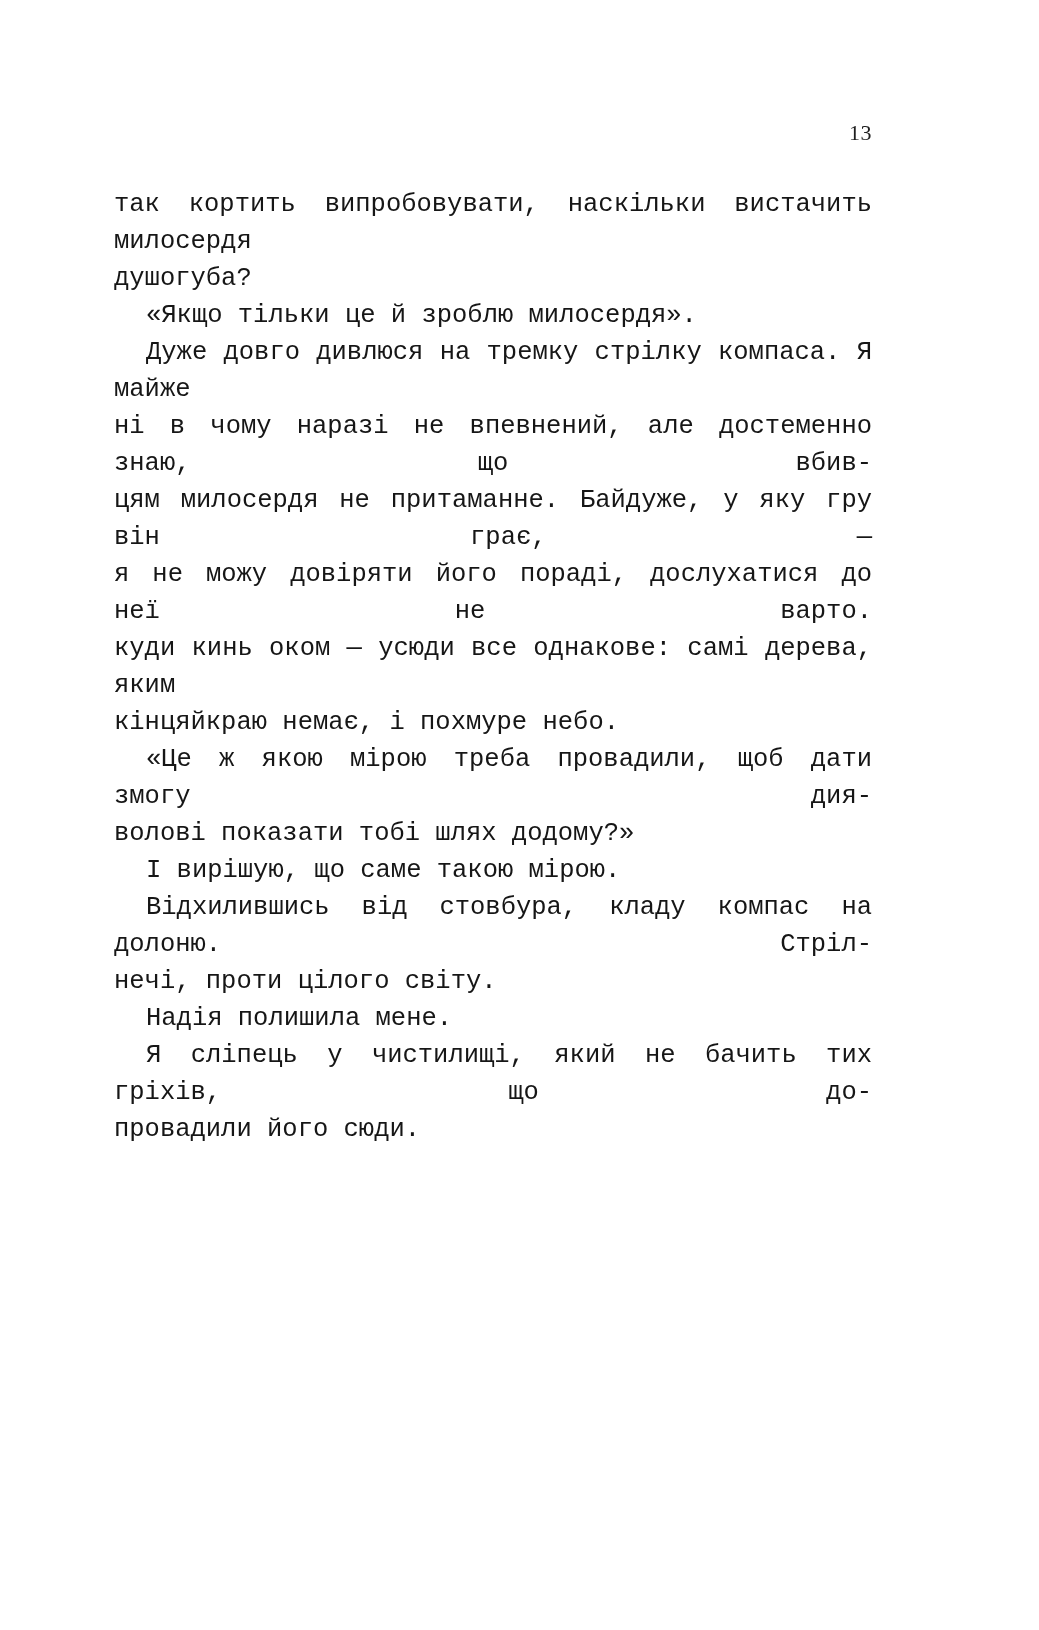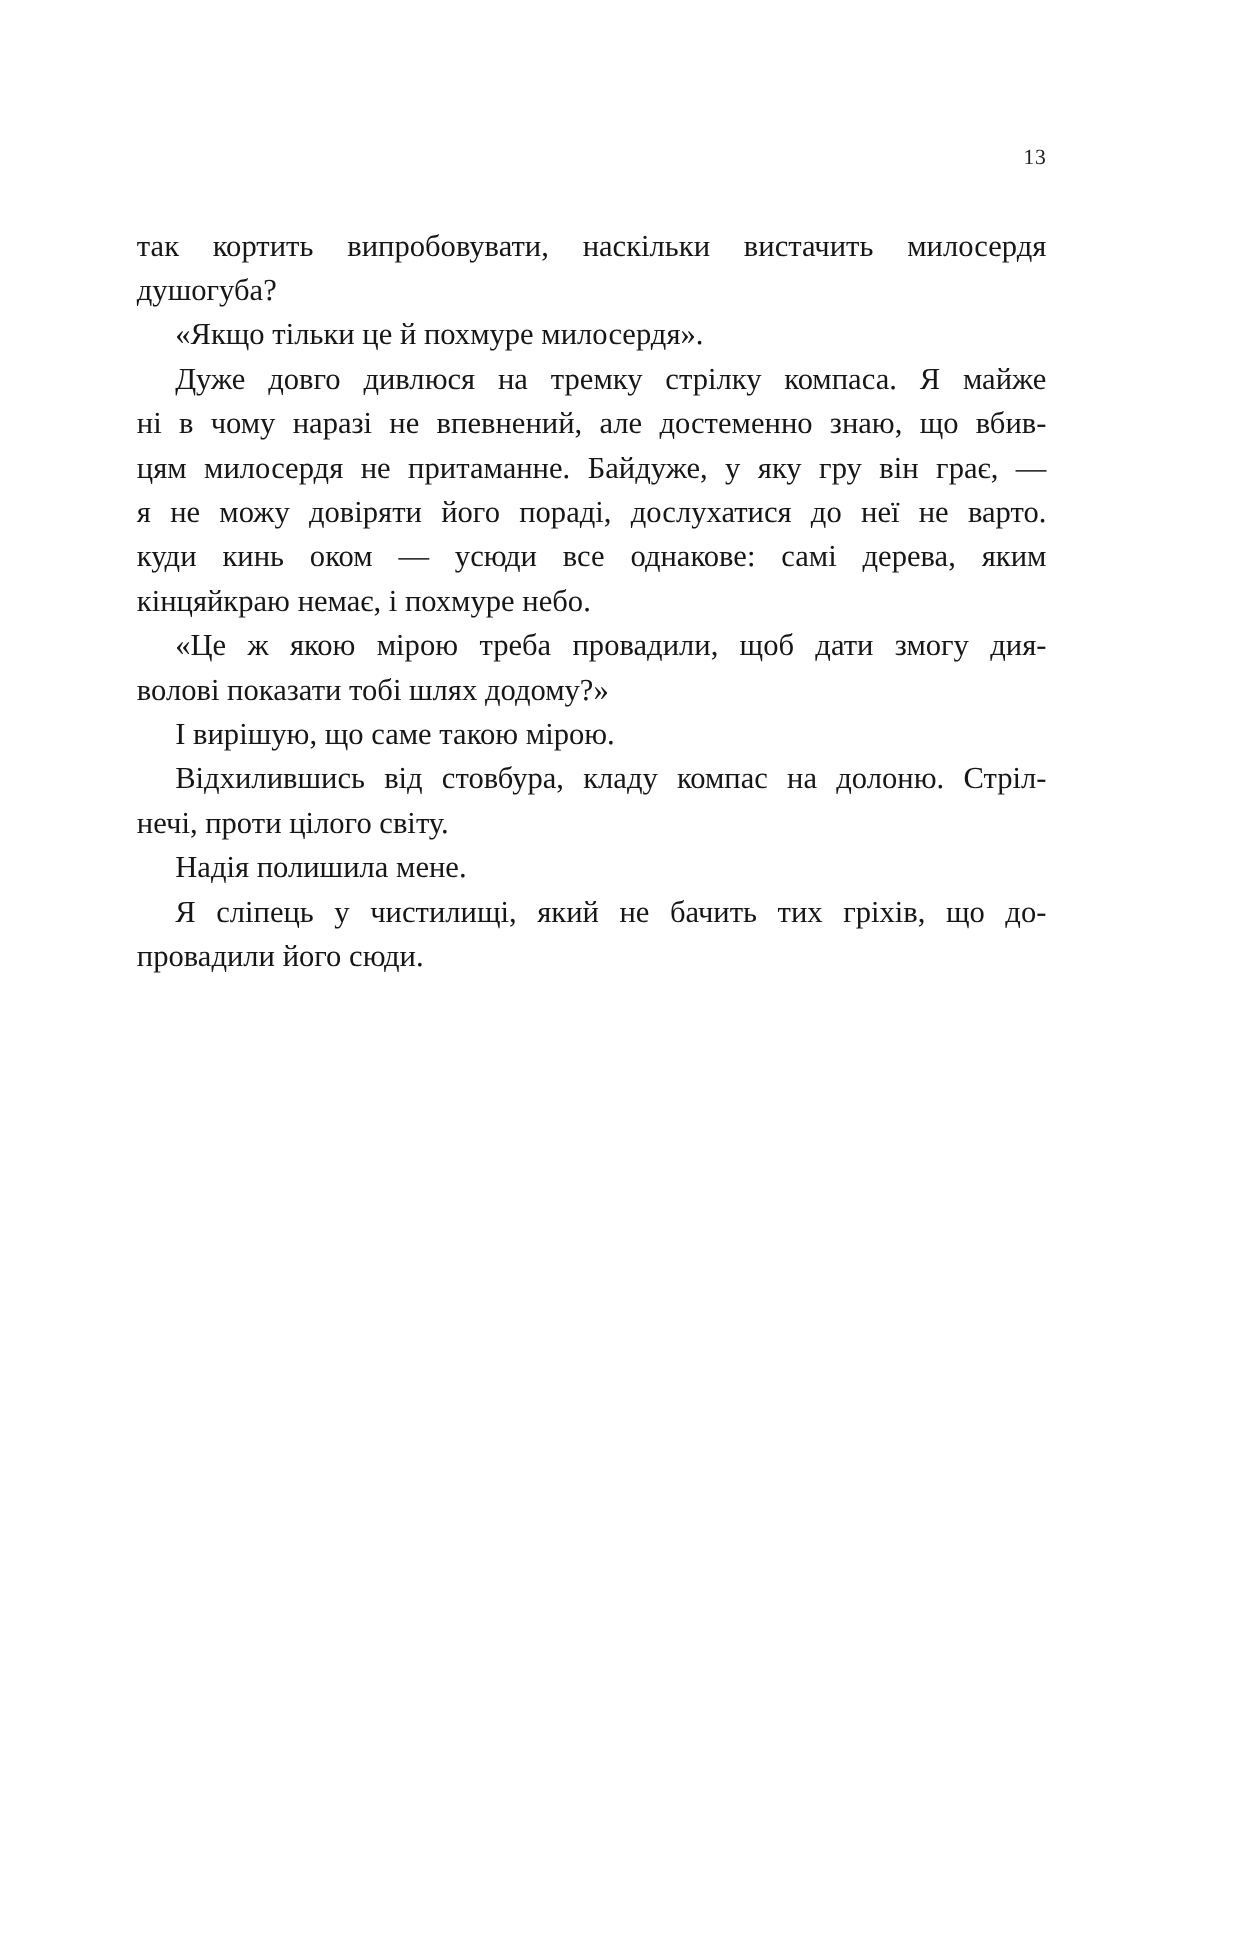--- a/index.html
+++ b/index.html
@@ -15,21 +15,21 @@
     overflow: hidden;
     font-family: "Liberation Serif", "DejaVu Serif", serif;
     color: #1a1a1a;
   }
   .folio {
     position: absolute;
     top: 122px;
     left: 0;
     width: 872px;
     text-align: right;
-    font-size: 18px;
+    font-size: 22px;
     line-height: 1;
     color: #1f1f1f;
     letter-spacing: 0.5px;
   }
   .textblock {
     position: absolute;
     left: 114px;
     top: 186px;
     width: 758px;
     font-size: 25.5px;
@@ -42,20 +42,21 @@
   .textblock p {
     margin: 0;
     text-indent: 0;
   }
   
   .ln {
     display: block;
     text-align: justify;
     text-align-last: justify;
     white-space: pre-wrap;
+    font-family: Liberation Mono, monospace;
   }
   .ln.last {
     text-align-last: left;
   }
   .ln.indent {
     text-indent: 32px;
   }
 </style>
 </head>
 <body>
@@ -63,21 +64,21 @@
 <div class="page">
 
   <div class="folio">13</div>
 
   <div class="textblock" id="textblock">
       <p>
         <span class="ln">так кортить випробовувати, наскільки вистачить милосердя</span>
         <span class="ln last">душогуба?</span>
       </p>
       <p>
-        <span class="ln last indent">«Якщо тільки це й похмуре милосердя».</span>
+        <span class="ln last indent">«Якщо тільки це й зроблю милосердя».</span>
       </p>
       <p>
         <span class="ln indent">Дуже довго дивлюся на тремку стрілку компаса. Я майже</span>
         <span class="ln">ні в чому наразі не впевнений, але достеменно знаю, що вбив-</span>
         <span class="ln">цям милосердя не притаманне. Байдуже, у яку гру він грає, —</span>
         <span class="ln">я не можу довіряти його пораді, дослухатися до неї не варто.</span>
         <span class="ln">куди кинь оком — усюди все однакове: самі дерева, яким</span>
         <span class="ln last">кінцяйкраю немає, і похмуре небо.</span>
       </p>
       <p>

